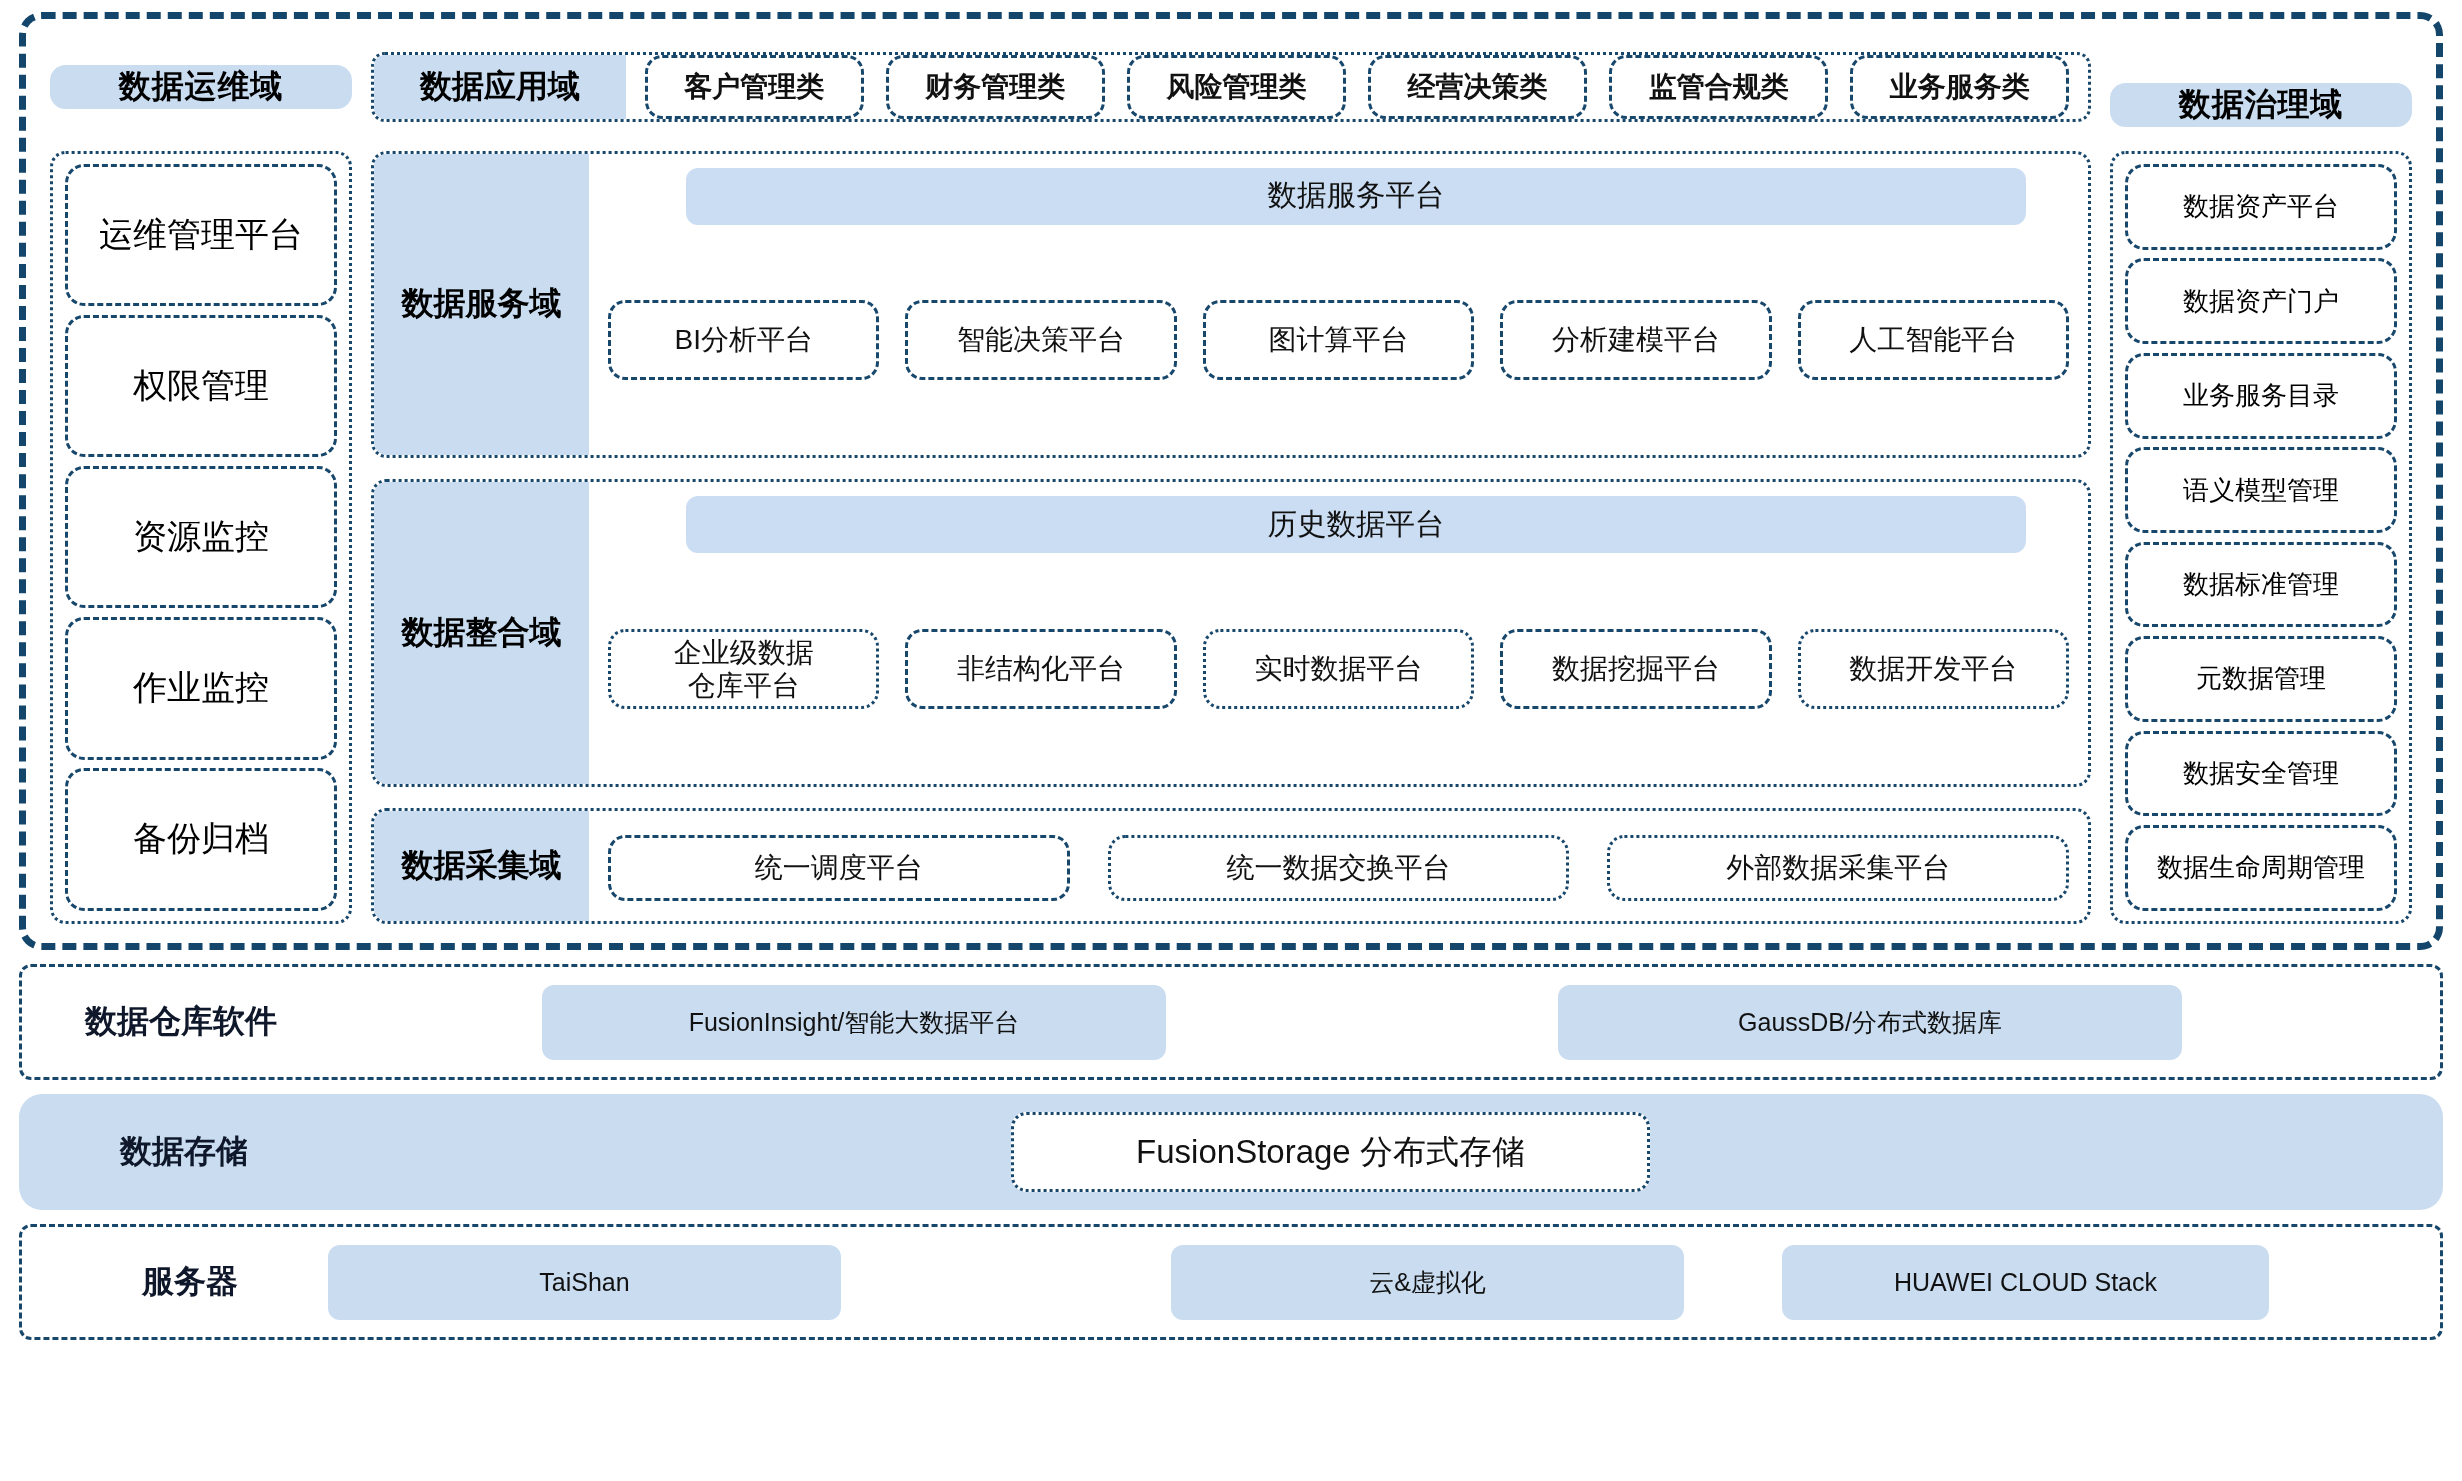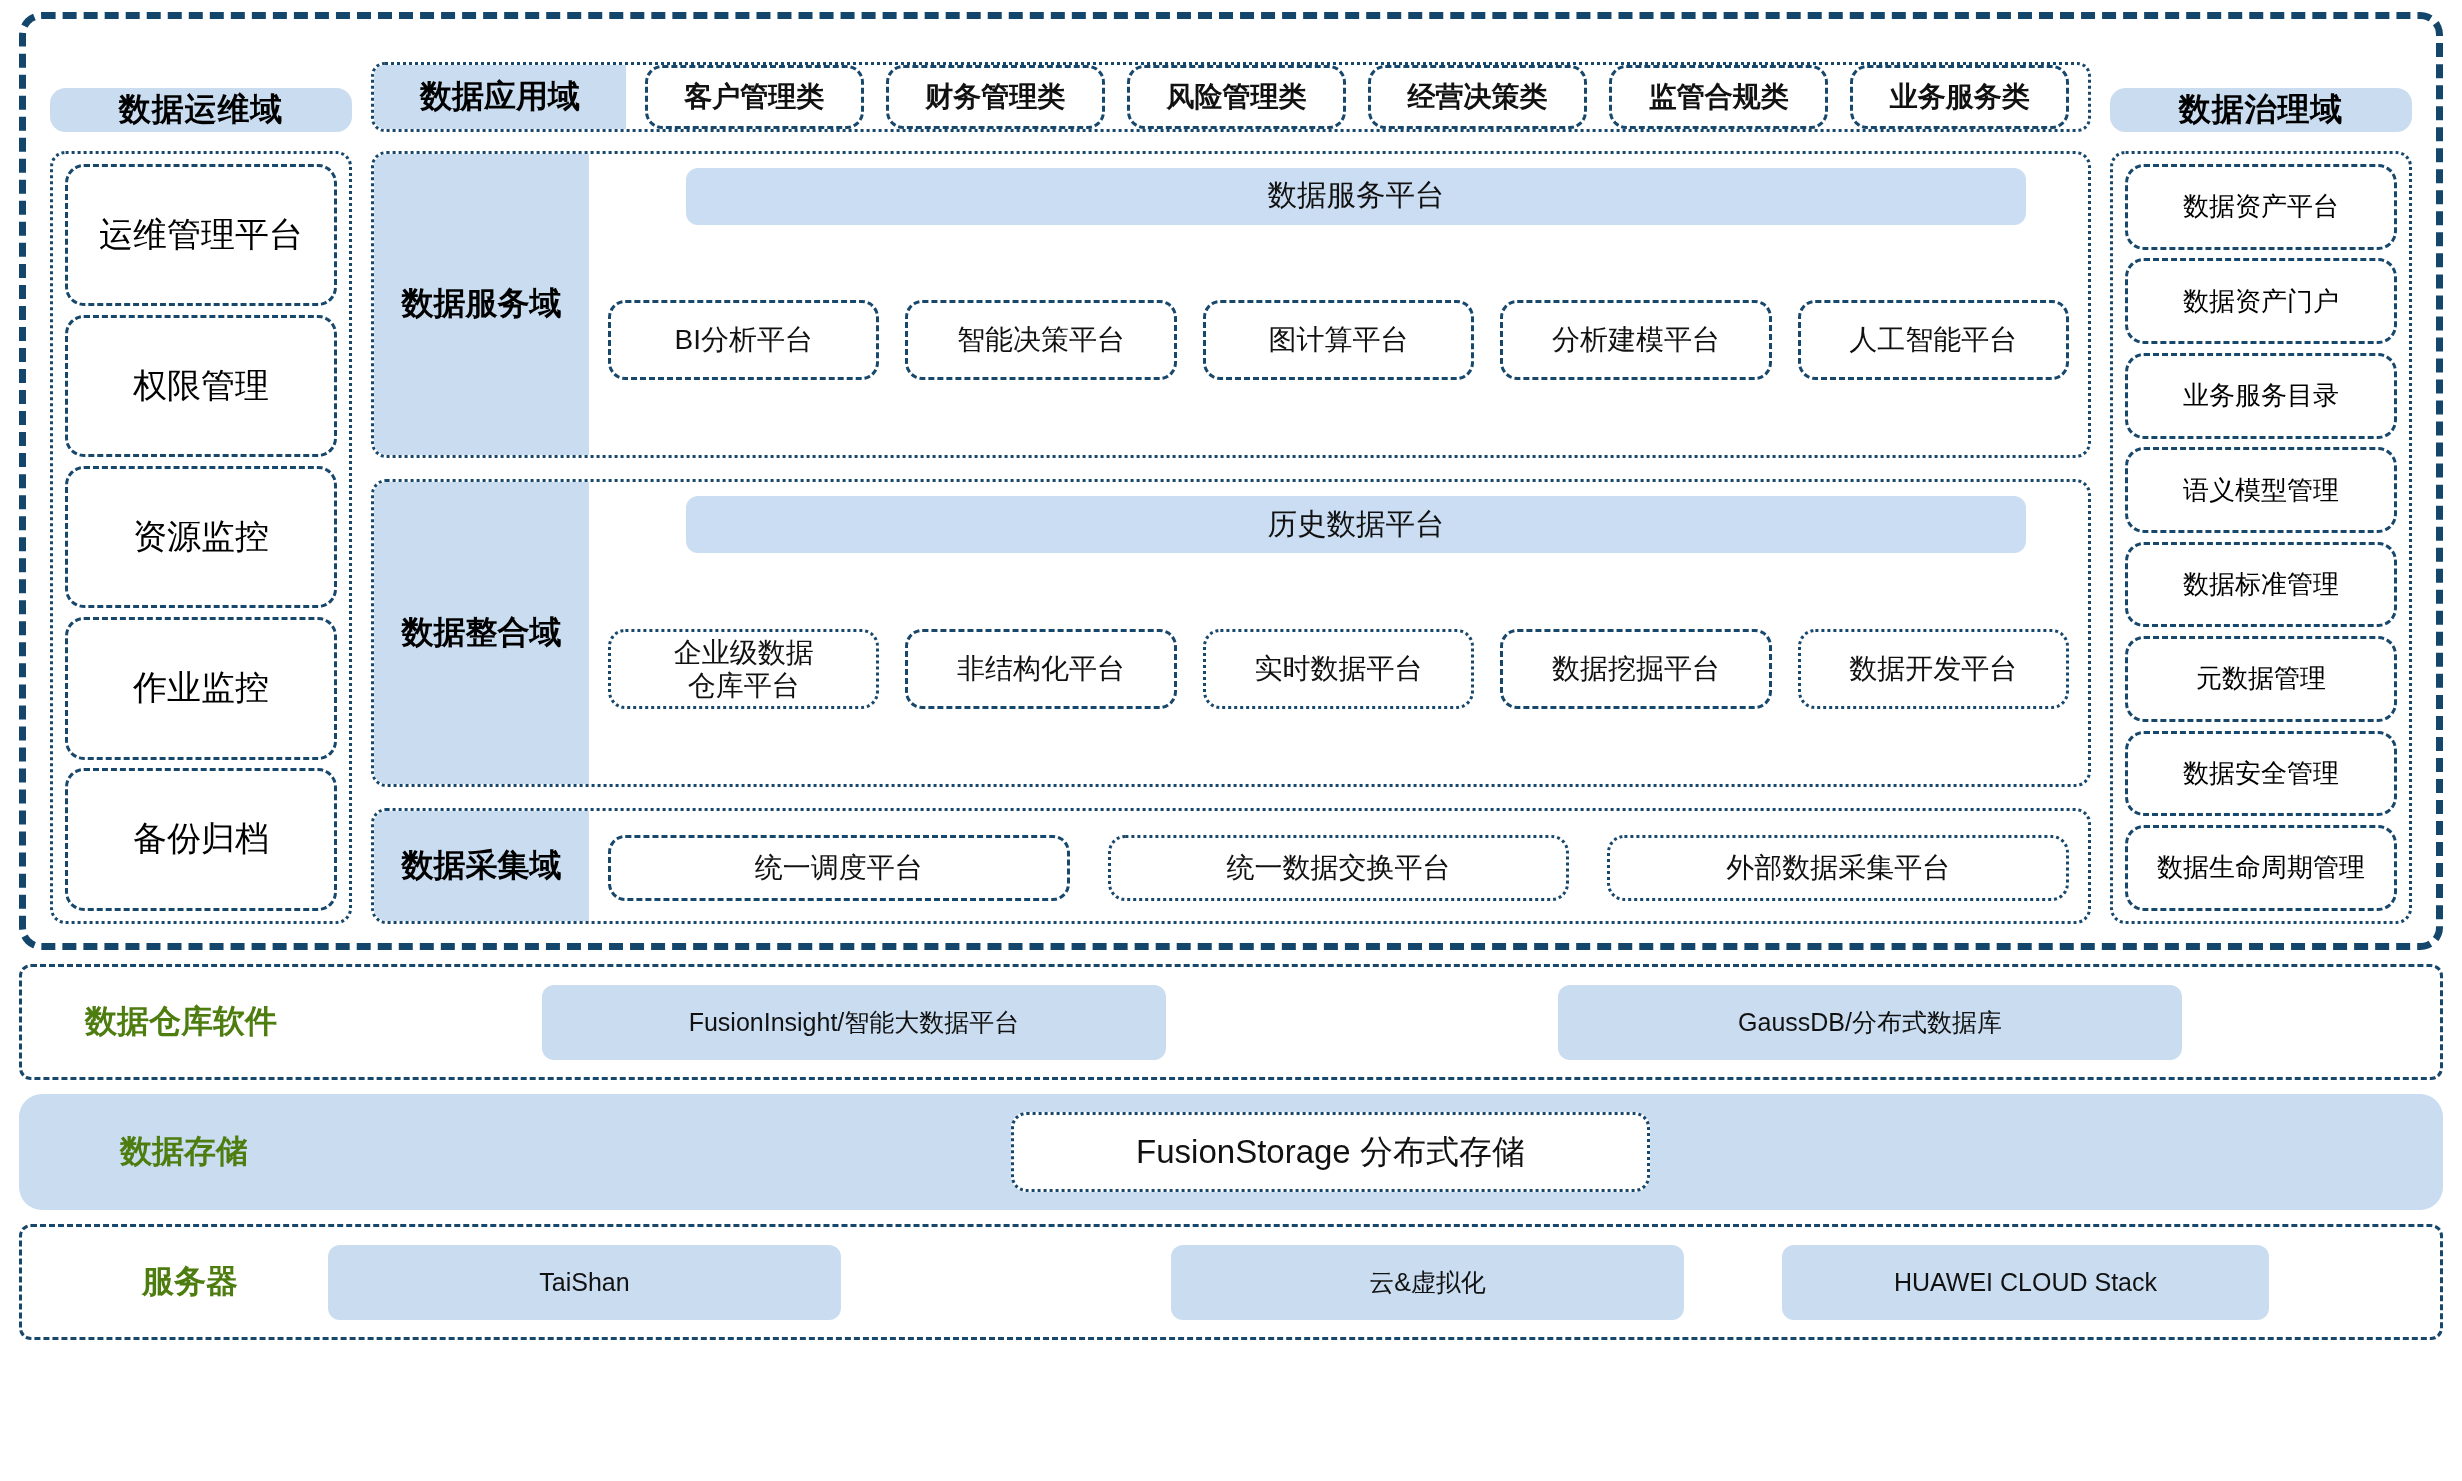--- a/index.html
+++ b/index.html
@@ -80,21 +80,21 @@
     justify-content: center;
     text-align: center;
     font-size: 28px;
     line-height: 1.18;
     color: #111;
   }
 
   
   .top-row {
     display: flex;
-    align-items: flex-end;
+    align-items: center;
     gap: 19px;
     height: 90px;
     flex: 0 0 auto;
   }
   .ops-head {
     width: 302px;
     flex: 0 0 302px;
   }
   .app-domain-wrap {
     flex: 1 1 auto;
@@ -266,21 +266,21 @@
     background: #fff;
   }
   .strip.filled {
     background: var(--blue-fill);
     border-radius: 23px;
   }
   .strip-label {
     font-weight: bold;
     font-size: 32px;
     white-space: nowrap;
-    color: #4d7c0f;
+    color: #0f172a;
   }
   .pill {
     background: var(--blue-fill);
     border-radius: 12px;
     display: flex;
     align-items: center;
     justify-content: center;
     font-size: 25px;
     color: #111;
     white-space: nowrap;

